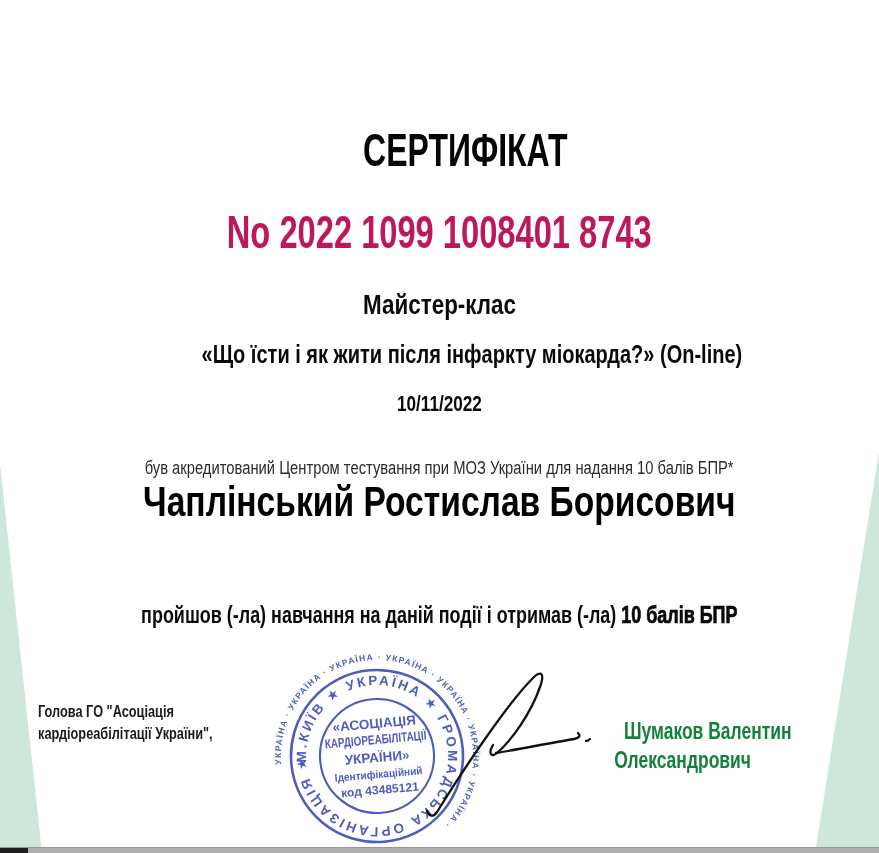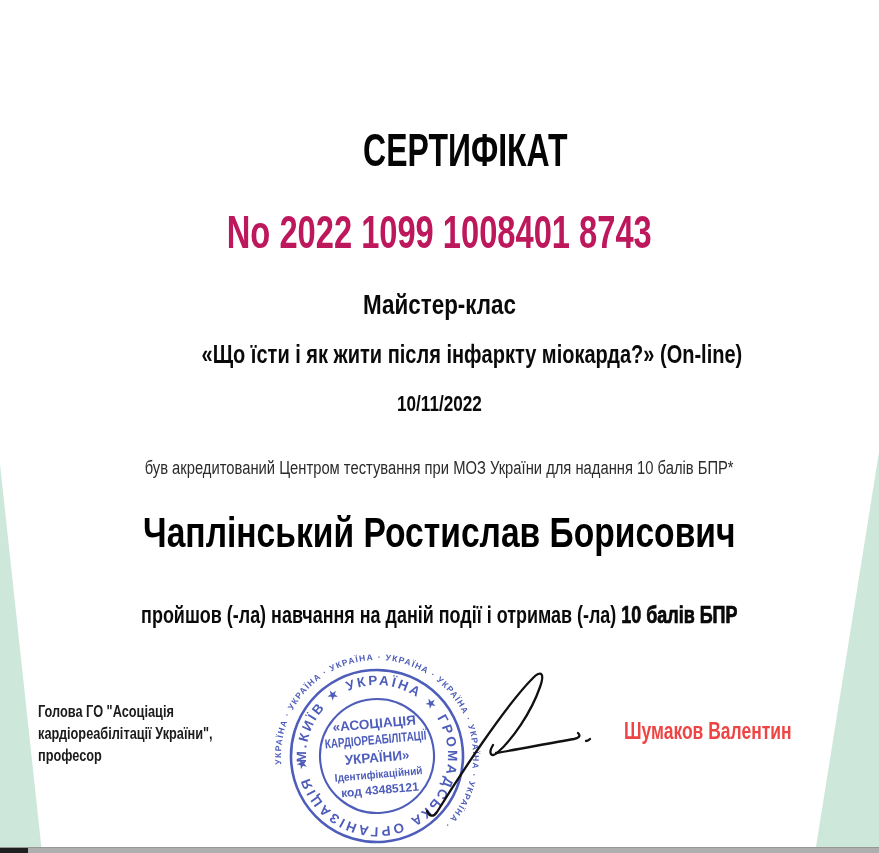--- a/index.html
+++ b/index.html
@@ -16,32 +16,32 @@
   
   .line{position:absolute;left:0;width:879px;text-align:center;color:#0a0a0a;z-index:2;}
   .sq{display:inline-block;white-space:nowrap;transform:scaleX(var(--sx,0.8));transform-origin:center center;}
 
   .title{top:116px;font-size:47px;line-height:68px;font-weight:700;letter-spacing:0px;color:#050505;padding-left:26px;}
   .cert-no{top:207px;font-size:46px;line-height:50px;font-weight:700;color:#be185d;}
   .event-type{top:291px;font-size:28px;line-height:28px;font-weight:700;}
   .event-title{top:339px;font-size:25px;line-height:30px;font-weight:700;padding-left:32px;}
   .event-date{top:389px;font-size:22px;line-height:30px;font-weight:700;}
   .accred{top:437px;font-size:18px;line-height:22px;font-weight:400;color:#2b2b2b;margin-top:20px;}
-  .recipient{top:507px;font-size:42px;line-height:52px;font-weight:700;color:#000;}
+  .recipient{top:476px;font-size:42px;line-height:52px;font-weight:700;color:#000;}
   .completion{top:599px;font-size:23px;line-height:33px;font-weight:700;text-align:center;}
   .completion .heavy{-webkit-text-stroke:0.7px #000;}
 
   .signer-left{
     position:absolute;left:38px;top:701px;z-index:2;
     font-size:17px;line-height:22px;font-weight:700;color:#1b1b1b;text-align:left;
   }
   .signer-left .sq{transform-origin:left center;}
   .signer-right{
     position:absolute;right:87px;top:717px;z-index:2;
-    font-size:23px;line-height:29px;font-weight:700;color:#ef4444;text-align:left;
+    font-size:23px;line-height:29px;font-weight:700;color:#15803d;text-align:left;
   }
   .signer-right .sq{transform-origin:right center;}
 
   .stamp{position:absolute;left:271px;top:650px;width:212px;height:212px;z-index:3;opacity:0.92;}
   .stamp text{font-family:"Liberation Sans","DejaVu Sans",sans-serif;font-weight:700;}
   .signature{position:absolute;left:410px;top:645px;width:195px;height:190px;z-index:4;}
 
   
   .bottom-track{position:absolute;left:0;bottom:0;width:879px;height:5px;background:#aeaeae;border-top:1px solid #979797;z-index:10;}
   .bottom-thumb{position:absolute;left:0;bottom:0;width:28px;height:5px;background:#1f1f1f;z-index:11;}
@@ -82,25 +82,25 @@
     <span class="sq" style="--sx:0.8">Чаплінський Ростислав Борисович</span>
   </div>
 
   <div class="line completion">
     <span class="sq" style="--sx:0.78"><span>пройшов (-ла) навчання на даній події і отримав (-ла) </span><span class="heavy">10 балів БПР</span></span>
   </div>
 
   <div class="signer-left">
     <div><span class="sq" style="--sx:0.75">Голова ГО "Асоціація</span></div>
     <div><span class="sq" style="--sx:0.75">кардіореабілітації України",</span></div>
-    <div><span class="sq" style="--sx:0.75">професор</span></div>
   </div>
 
   <div class="signer-right">
     <div><span class="sq" style="--sx:0.76">Шумаков Валентин</span></div>
+    <div><span class="sq" style="--sx:0.76">Олександрович</span></div>
   </div>
 
   <svg class="stamp" viewBox="-106 -106 212 212">
     <g transform="rotate(-5)" fill="#3f4fb5">
       <circle cx="0" cy="0" r="86" fill="none" stroke="#3f4fb5" stroke-width="2.6"></circle>
       <circle cx="0" cy="0" r="57" fill="none" stroke="#3f4fb5" stroke-width="2.1"></circle>
       <defs>
         <path id="ring-path" d="M -71,0 A 71,71 0 1 1 -71,0.02"></path>
         <path id="outer-path" d="M -96,0 A 96,96 0 1 1 -96,0.02"></path>
       </defs>

